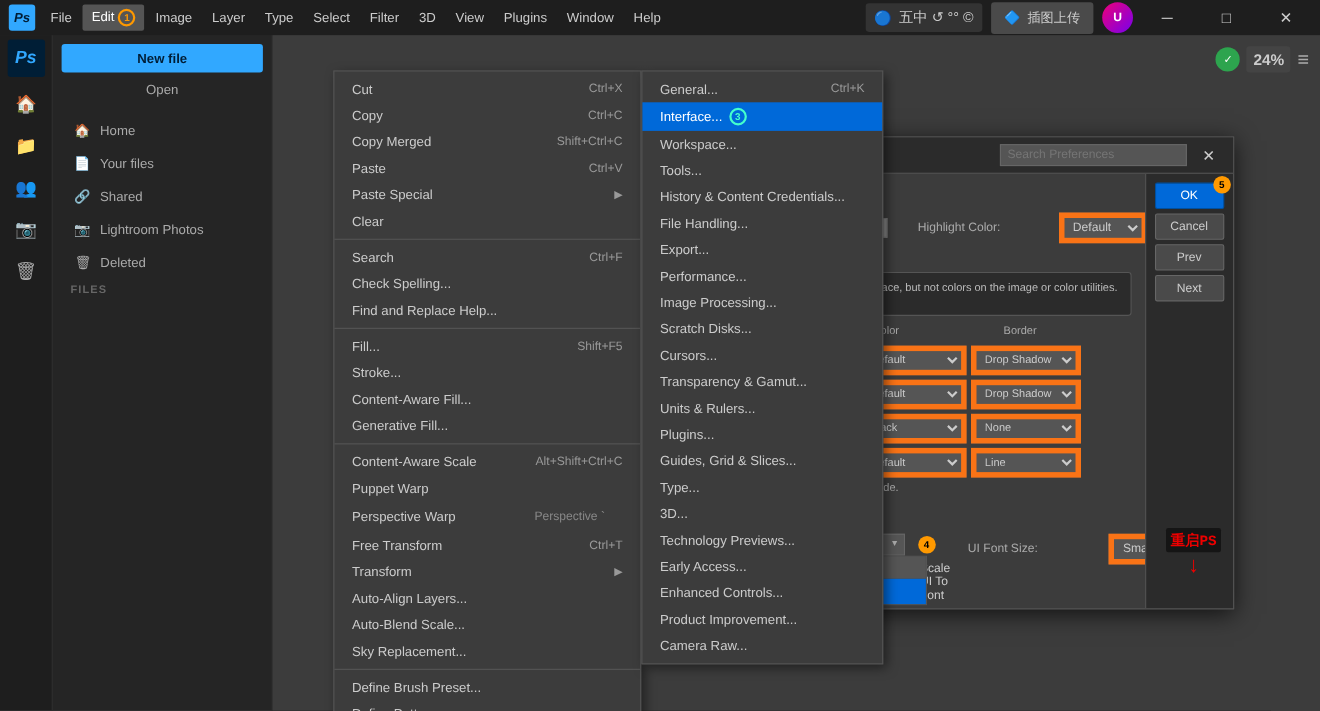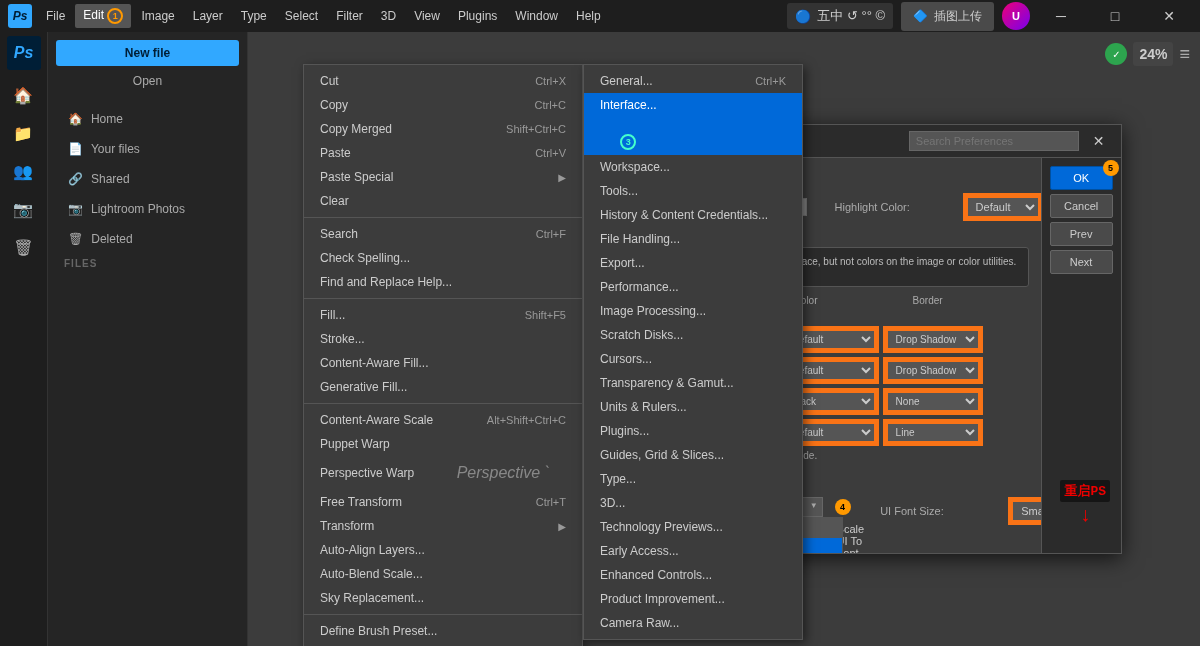--- a/index.html
+++ b/index.html
@@ -478,23 +478,22 @@
       color: #ccc;
       font-size: 11px;
       cursor: pointer;
     }
     .lang-option.selected { background: #555; }
     .lang-option.highlighted { background: #0069d9; color: #fff; }
 
     
     .perspective-text {
       color: #888;
-      font-size: 16px;
+      font-size: 11px;
       padding: 3px 16px;
-      font-style: italic;
     }
 
     
     .chinese-bar {
       display: flex;
       align-items: center;
       gap: 6px;
       background: #333;
       padding: 4px 8px;
       border-radius: 3px;
@@ -697,21 +696,21 @@
         </div>
 
     </div>
 
     <div class="submenu">
       <div class="submenu-item">
         <span>General...</span>
         <span class="dropdown-shortcut">Ctrl+K</span>
       </div>
       <div class="submenu-item highlighted">
-        <span style="display:flex; align-items:center; gap:22px;flex-direction:column;">
+        <span style="display:flex; align-items:center; gap:6px;">
           <span>Interface...</span>
           <span class="badge-circle-3">3</span>
         </span>
       </div>
       <div class="submenu-item">
           <span>Workspace...</span>
         </div>
       <div class="submenu-item">
           <span>Tools...</span>
         </div>
@@ -830,21 +829,21 @@
             <div style="display:flex; gap:6px;">
               <span style="color:#31a8ff; font-size:14px;">ℹ</span>
               <div>
                 <span>Changes the color of elements of the interface, but not colors on the image or color utilities.</span>
                 <br>
                 <span class="link-text">Learn more about Neutral color mode</span>
               </div>
             </div>
           </div>
 
-          <div style="display:grid; grid-template-columns:180px 100px 100px; gap:19px; margin-bottom:20px; font-size:10px; color:#aaa;">
+          <div style="display:grid; grid-template-columns:180px 100px 100px; gap:19px; margin-bottom:8px; font-size:10px; color:#aaa;">
             <span></span>
             <span>Color</span>
             <span>Border</span>
           </div>
           <div style="display:grid; grid-template-columns:180px 100px 100px; gap:4px; margin-bottom:4px; font-size:10px;">
             <span style="color:#aaa;">Standard Screen Mode:</span>
             <select class="pref-select" style="font-size:10px;"><option>Default</option></select>
             <select class="pref-select" style="font-size:10px;"><option>Drop Shadow</option></select>
           </div>
           <div style="display:grid; grid-template-columns:180px 100px 100px; gap:4px; margin-bottom:4px; font-size:10px;">

